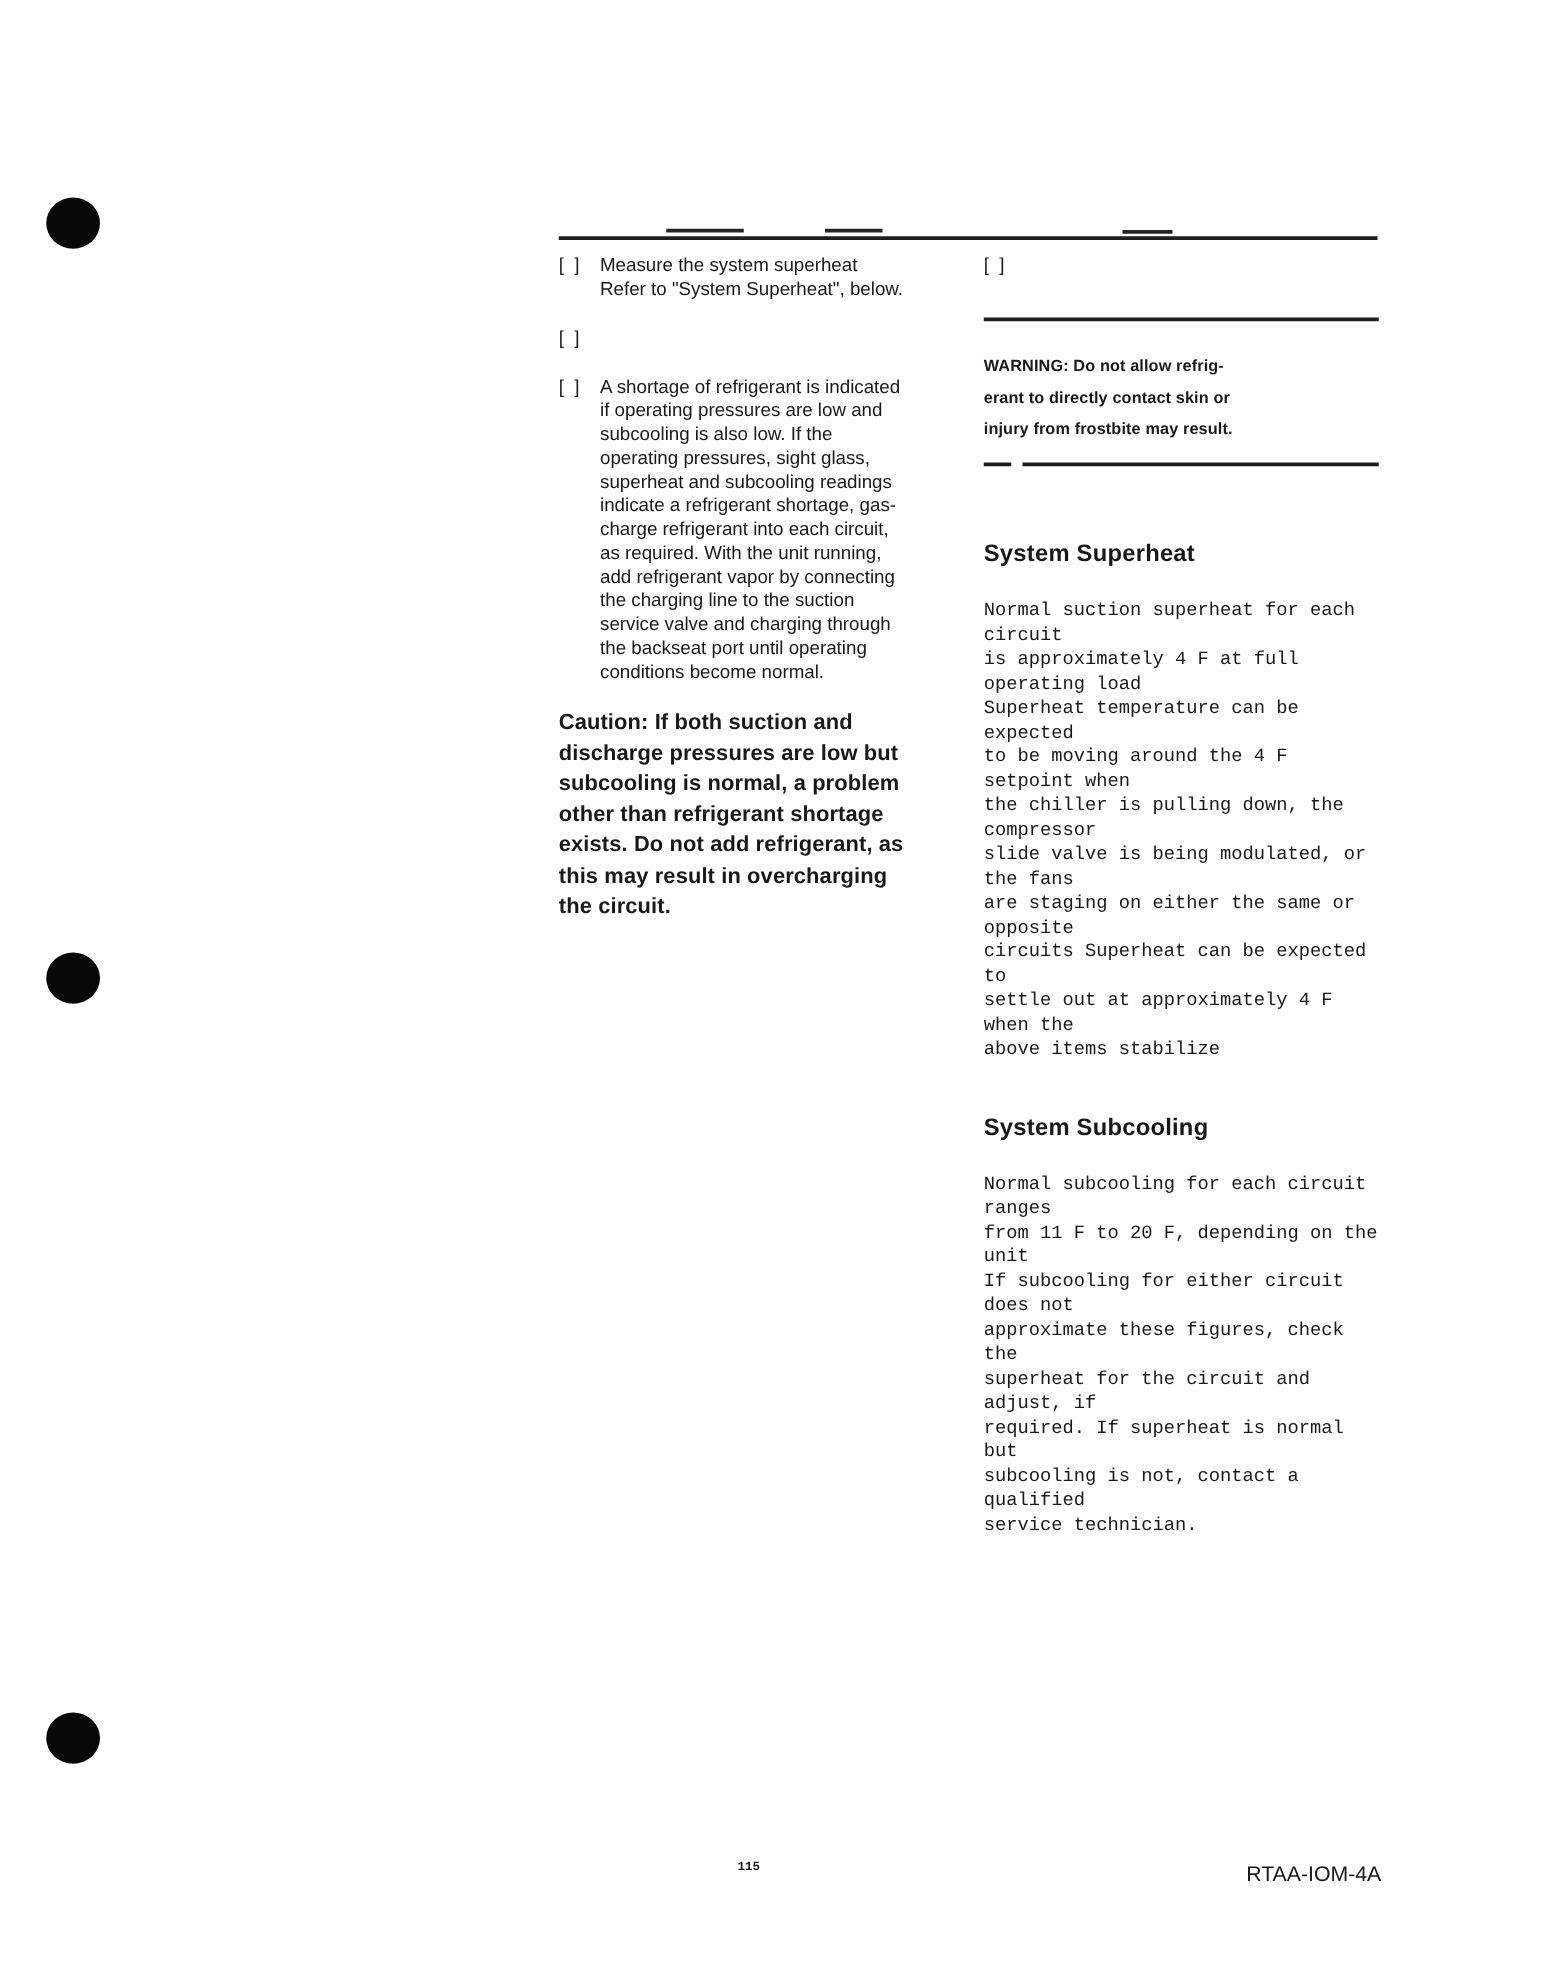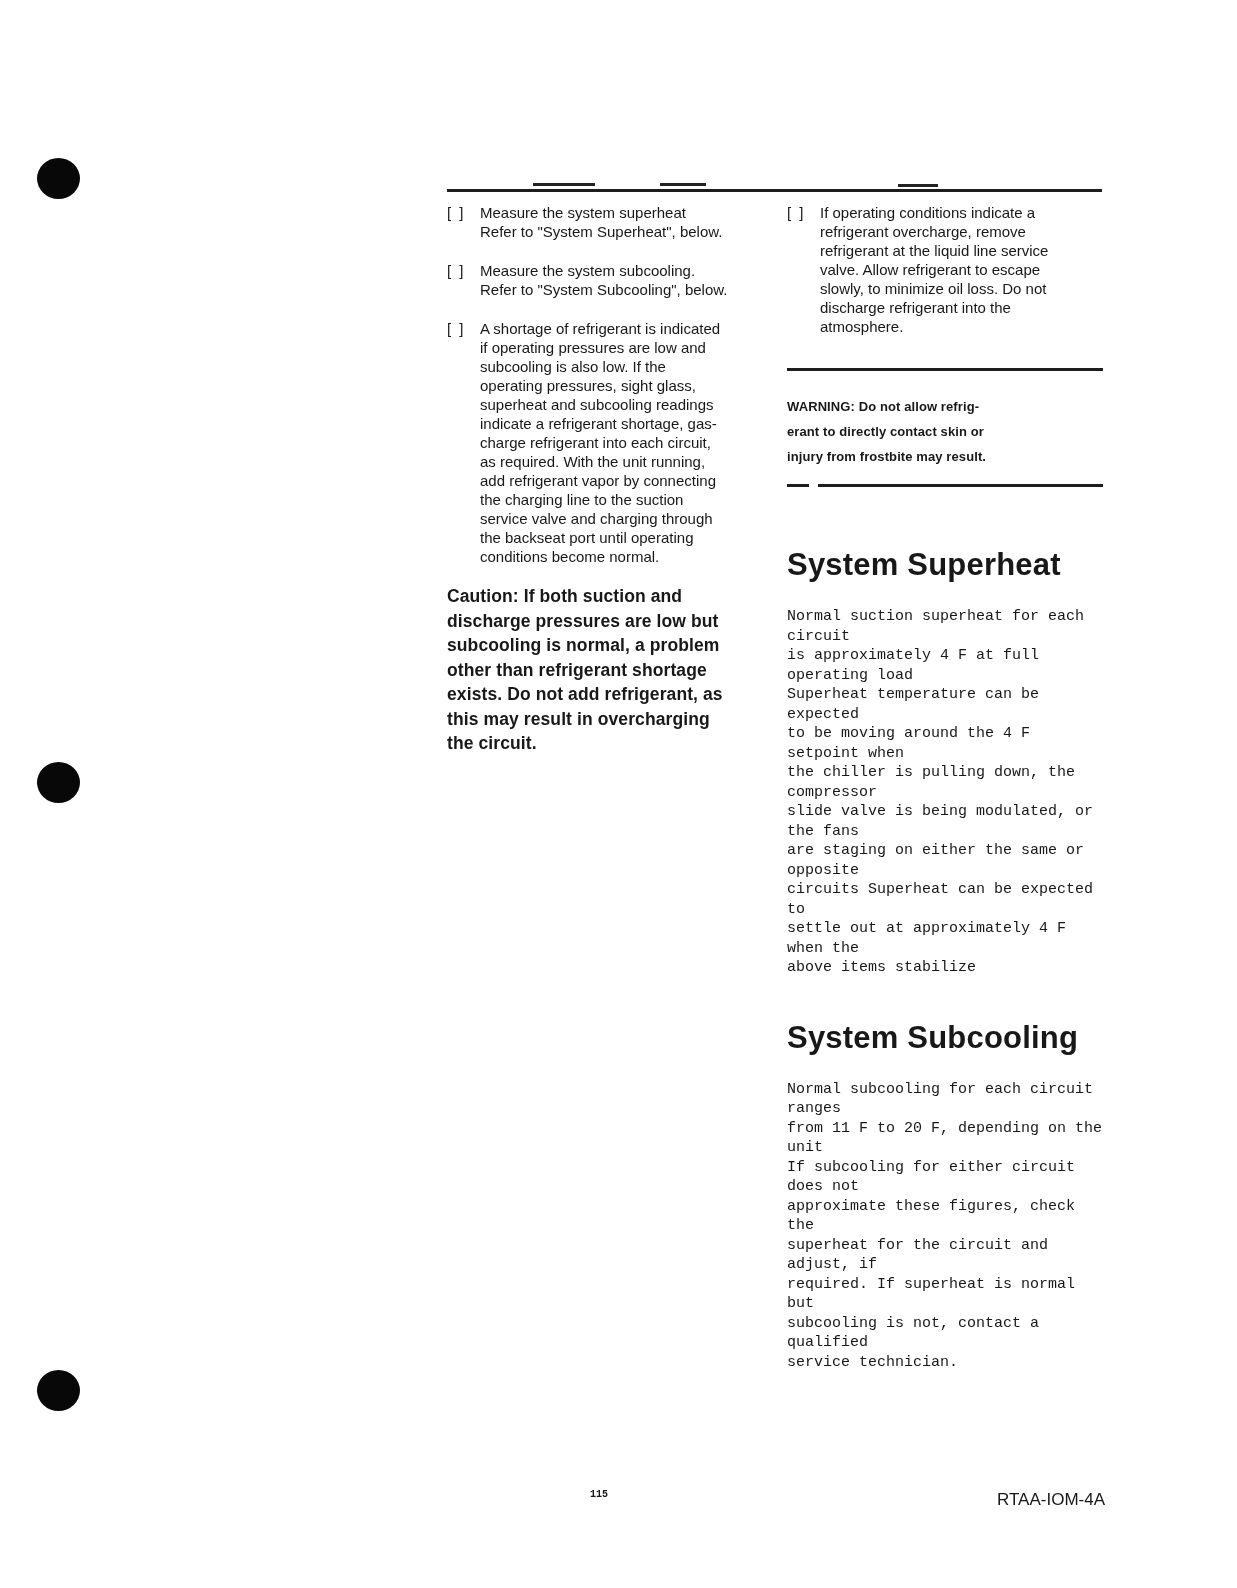--- a/index.html
+++ b/index.html
@@ -49,21 +49,21 @@
   .warning {
     font-weight:bold;
     font-size:13px;
     line-height:25px;
     white-space:pre-line;
     margin:0 0 15px 0;
     letter-spacing:.1px;
   }
 
   .section-title {
-    font-size:31px;
+    font-size:19px;
     font-weight:bold;
     margin:0;
     letter-spacing:.2px;
   }
   .title-superheat { margin-top:60px; }
   .title-subcooling { margin-top:42px; }
   .section-body {
     font-size:15px;
     line-height:19.5px;
     margin:24px 0 0 0;
@@ -91,22 +91,20 @@
   <div class="col col-left">
 
     <div class="check-item">
       <span class="marker">[ ]</span>
       <span class="txt pre">Measure the system superheat
 Refer to "System Superheat", below.</span>
     </div>
 
     <div class="check-item">
       <span class="marker">[ ]</span>
-      <span class="txt pre">Measure the system subcooling.
-Refer to "System Subcooling", below.</span>
     </div>
 
     <div class="check-item last-left">
       <span class="marker">[ ]</span>
       <span class="txt pre">A shortage of refrigerant is indicated
 if operating pressures are low and
 subcooling is also low. If the
 operating pressures, sight glass,
 superheat and subcooling readings
 indicate a refrigerant shortage, gas-
@@ -127,27 +125,20 @@
 this may result in overcharging
 the circuit.</p>
 
 
   </div>
 
   <div class="col col-right">
 
     <div class="check-item">
       <span class="marker">[ ]</span>
-      <span class="txt pre">If operating conditions indicate a
-refrigerant overcharge, remove
-refrigerant at the liquid line service
-valve. Allow refrigerant to escape
-slowly, to minimize oil loss. Do not
-discharge refrigerant into the
-atmosphere.</span>
     </div>
 
     <div class="divider warning-rule-top"></div>
 
     <p class="warning">WARNING: Do not allow refrig-
 erant to directly contact skin or
 injury from frostbite may result.</p>
 
     <div class="divider-split">
       <div class="seg1"></div>

